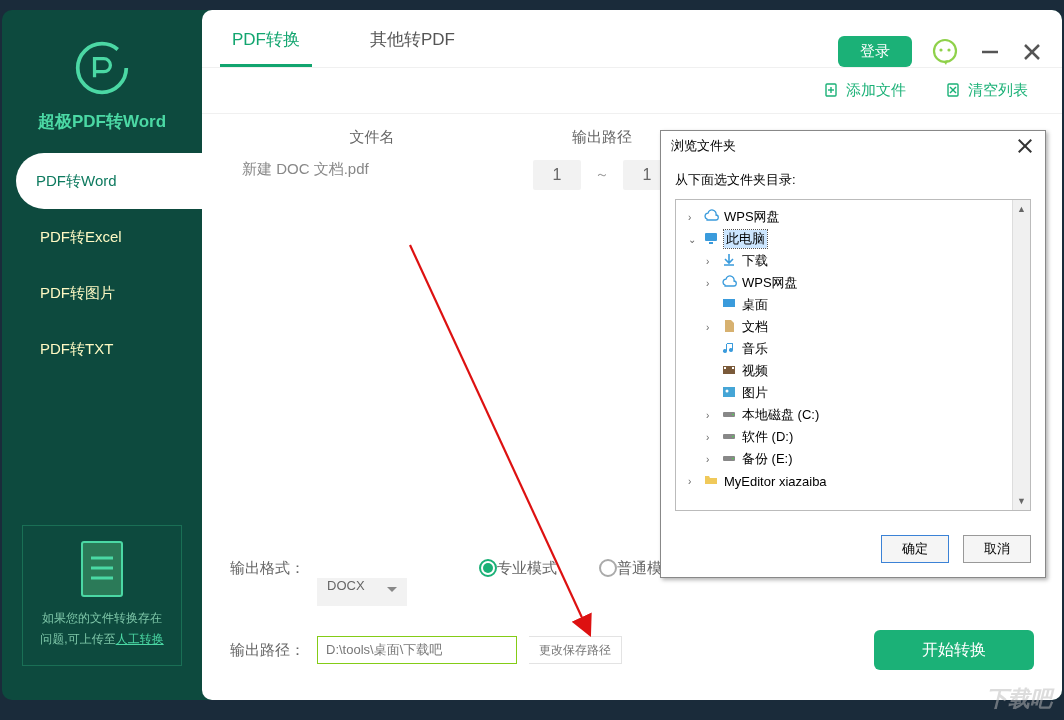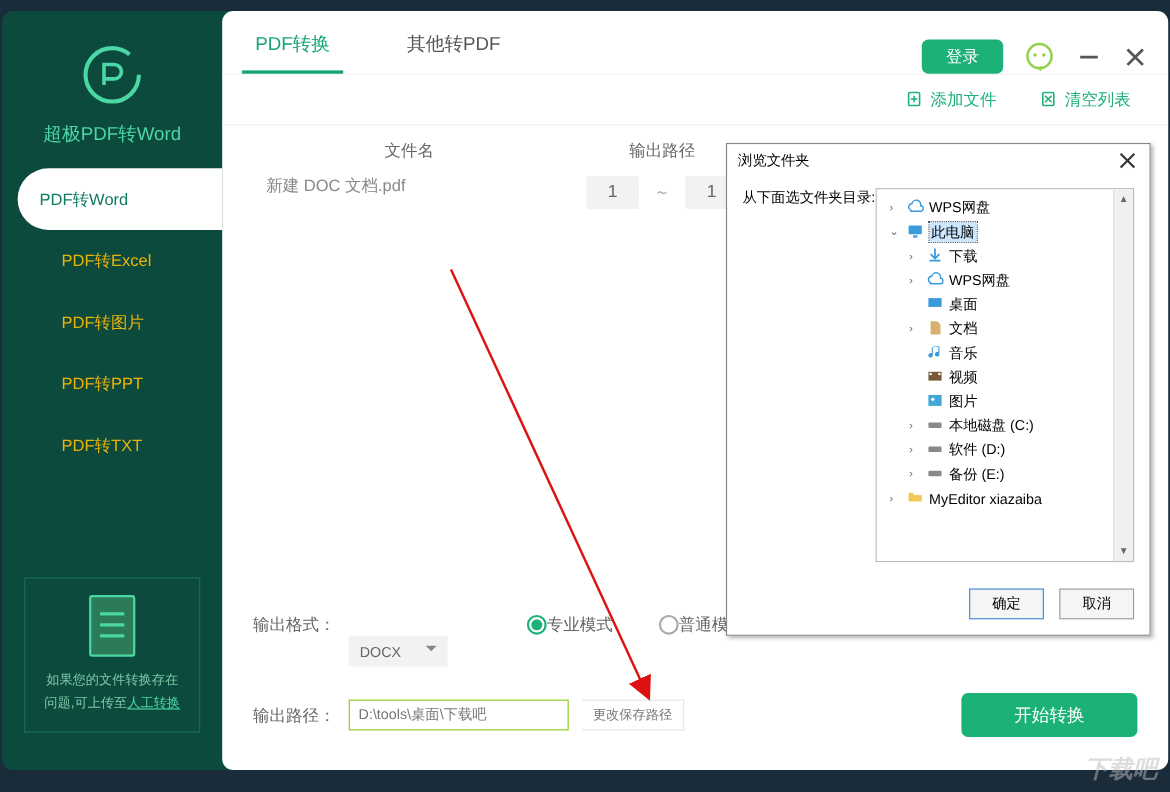--- a/index.html
+++ b/index.html
@@ -2,23 +2,23 @@
 <html><head>
 <meta charset="utf-8">
 <style>
 * { margin: 0; padding: 0; box-sizing: border-box; font-family: "Microsoft YaHei", sans-serif; }
 body { background: #1a2b3a; width: 1064px; height: 720px; overflow: hidden; position: relative; }
 .window { position: absolute; left: 2px; top: 10px; width: 1060px; height: 690px; background: #0d4a3e; border-radius: 10px; display: flex; }
 .sidebar { width: 200px; display: flex; flex-direction: column; align-items: center; color: #fff; }
 .logo-area { padding: 28px 0 20px; text-align: center; }
 .logo-circle { width: 60px; height: 60px; margin: 0 auto 12px; display:flex; align-items:center; justify-content:center; }
 .logo-circle svg { width: 56px; height:56px; }
-.logo-text { color: #4bd8a4; font-size: 17px; font-weight: 400; }
+.logo-text { color: #4bd8a4; font-size: 17px; font-weight: 700; }
 .side-nav { width: 100%; display: flex; flex-direction: column; }
-.side-item { height: 56px; display: flex; align-items: center; padding-left: 54px; font-size: 15px; color: #eab308; cursor: pointer; }
+.side-item { height: 56px; display: flex; align-items: center; padding-left: 38px; font-size: 15px; color: #fef9c3; cursor: pointer; }
 .side-item.active { background: #fff; color: #0e7a5f; border-top-left-radius: 28px; border-bottom-left-radius: 28px; margin-left: 14px; padding-left: 20px; }
 .help-box { margin-top: auto; margin-bottom: 34px; width: 160px; border: 1px solid #1a6f55; padding: 14px 10px; text-align: center; }
 .help-icon { width: 48px; height: 58px; margin: 0 auto 10px; }
 .help-text { font-size: 12px; color: #7fc7a9; line-height: 1.8; }
 .help-text .link { color: #4bd8a4; text-decoration: underline; }
 .main { flex: 1; background: #fff; border-radius: 10px; display: flex; flex-direction: column; position: relative; }
 .topbar { height: 58px; display: flex; align-items: flex-end; border-bottom: 1px solid #f0f0f0; }
 .tabs { display: flex; padding-left: 18px; }
 .tab { padding: 0 12px; margin-right: 46px; font-size: 17px; color: #555; height: 56px; display: flex; align-items: center; cursor: pointer; position: relative; }
 .tab.active { color: #12a56f; }
@@ -33,34 +33,34 @@
 .th-name { flex: 0 0 260px; text-align: center; }
 .th-pages { flex: 0 0 200px; text-align: center; }
 .table-row { display: flex; align-items: flex-start; padding: 0 40px; height: 46px; }
 .td-name { flex: 0 0 260px; color: #888; font-size: 15px; }
 .td-pages { flex: 0 0 200px; display: flex; align-items: center; gap: 14px; justify-content: center; }
 .page-box { width: 48px; height: 30px; background: #f2f2f2; display: flex; align-items: center; justify-content: center; color: #666; border-radius: 2px; }
 .tilde { color: #999; font-size: 14px; }
 .bottom { margin-top: auto; padding: 20px 28px 30px; }
 .row { display: flex; align-items: center; gap: 12px; margin-bottom: 24px; }
 .lbl { color: #666; font-size: 15px; }
-.sel { width: 90px; height: 28px; background: #f2f2f2; display: flex; align-items: center; padding: 0 10px; font-size: 13px; color: #666; position: relative; margin-top: 48px; }
+.sel { width: 90px; height: 28px; background: #f2f2f2; display: flex; align-items: flex-start; padding: 0 10px; font-size: 13px; color: #666; position: relative; margin-top: 48px; }
 .sel::after { content:''; position:absolute; right:10px; top:50%; transform:translateY(-50%); border:5px solid transparent; border-top-color:#888; }
 .radio-wrap { display: flex; align-items: center; gap: 0; margin-left: 60px; cursor:pointer; }
 .radio { width: 18px; height: 18px; border: 2px solid #1bb177; border-radius: 50%; display: flex; align-items: center; justify-content: center; }
 .radio.checked::after { content: ''; width: 10px; height: 10px; background: #1bb177; border-radius: 50%; }
 .radio.grey { border-color: #aaa; }
 .path-input { width: 200px; height: 28px; border: 1px solid #84cc16; padding: 0 8px; font-size: 13px; color: #777; display:flex; align-items:center; }
 .change-path { height: 28px; padding: 0 10px; border: 1px solid #e3e3e3; border-left:none; font-size: 12px; color: #777; display:flex; align-items:center; cursor:pointer; }
 .start-btn { margin-left: auto; background: #1bb177; color: #fff; width: 160px; height: 40px; border-radius: 6px; display: flex; align-items: center; justify-content: center; font-size: 16px; cursor:pointer; }
 
 .dialog { position: absolute; left: 660px; top: 130px; width: 386px; height: 448px; background: #fff; border: 1px solid #888; box-shadow: 2px 2px 4px rgba(0,0,0,0.3); z-index: 10; display: flex; flex-direction: column; }
 .dlg-title { height: 30px; display: flex; align-items: center; justify-content: space-between; padding: 0 10px; font-size: 13px; }
 .dlg-close { width: 20px; height: 20px; cursor:pointer; display:flex; align-items:center; justify-content:center; }
-.dlg-body { padding: 10px 14px; flex:1; display:flex; flex-direction:row; }
+.dlg-body { padding: 10px 14px; flex:1; display:flex; flex-direction:column; }
 .dlg-label { font-size: 13px; margin-bottom: 10px; }
 .tree-box { border: 1px solid #bbb; flex:1; position: relative; font-size: 13px; overflow: hidden; }
 .tree { padding: 6px 0; }
 .tree-item { height: 22px; display: flex; align-items: center; gap: 5px; padding-left: 12px; }
 .tree-item .arr { width: 10px; color: #666; font-size: 10px; }
 .tree-item.selected .txt { background: #cce6ff; outline: 1px dotted #555; padding: 0 2px; }
 .lvl-1 { padding-left: 30px; }
 .tree-scrollbar { position: absolute; right: 0; top: 0; width: 18px; height: 100%; background: #f0f0f0; border-left: 1px solid #ddd; }
 .tree-scrollbar .up, .tree-scrollbar .dn { height: 18px; display:flex; align-items:center; justify-content:center; font-size:9px; color:#666; }
 .dlg-buttons { display: flex; justify-content: flex-end; gap: 14px; padding: 14px 14px; }
@@ -89,23 +89,20 @@
       <div class="side-item active">
           <span>PDF转Word</span>
         </div>
       <div class="side-item">
           <span>PDF转Excel</span>
         </div>
       <div class="side-item">
           <span>PDF转图片</span>
         </div>
       <div class="side-item">
-          <span>PDF转PPT</span>
-        </div>
-      <div class="side-item">
           <span>PDF转TXT</span>
         </div>
     </div>
     <div class="help-box">
       <div class="help-icon">
         <svg viewBox="0 0 48 58">
             <rect x="4" y="2" width="40" height="54" rx="2" fill="#2b7a58" stroke="#4bd8a4" stroke-width="2"></rect>
             <line x1="13" y1="18" x2="35" y2="18" stroke="#4bd8a4" stroke-width="3"></line>
             <line x1="13" y1="28" x2="35" y2="28" stroke="#4bd8a4" stroke-width="3"></line>
             <line x1="13" y1="38" x2="35" y2="38" stroke="#4bd8a4" stroke-width="3"></line>

